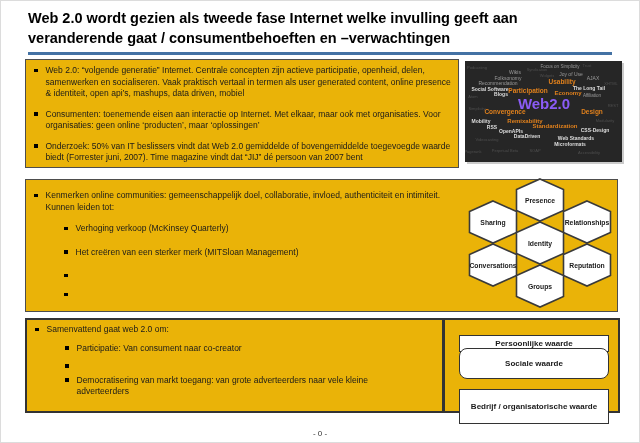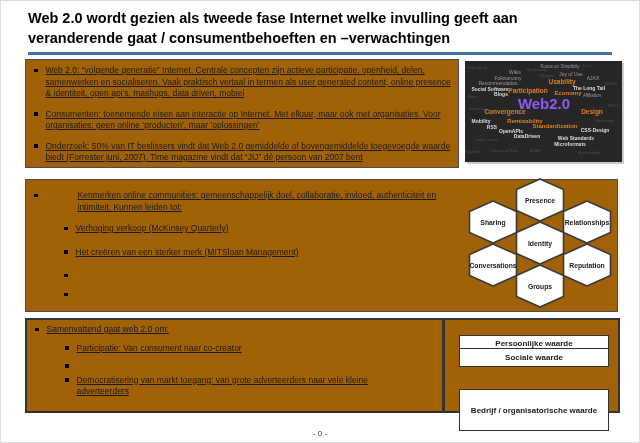--- a/index.html
+++ b/index.html
@@ -9,30 +9,30 @@
     font-family:"Liberation Sans", sans-serif;
   }
   .slide-frame { position:absolute; inset:0; border:1px solid #dcdcdc; pointer-events:none; }
 
   .title {
     position:absolute; left:28px; top:9px; width:590px;
     font-size:14.5px; font-weight:bold; line-height:19.5px; color:#000;
   }
   .title-rule { position:absolute; left:28px; top:52px; width:584px; height:3px; }
 
-  .box { position:absolute; background:#a16207; border:1px solid #4d4d4d; box-sizing:border-box;text-decoration:underline; }
+  .box { position:absolute; background:#eab308; border:1px solid #4d4d4d; box-sizing:border-box; }
   #intro-box   { left:25px; top:59px;  width:434px; height:109px; padding:5px 5px 0 8px; }
   #communities-box { left:25px; top:179px; width:593px; height:133px; padding:10px 5px 0 8px; }
   #summary-box { left:25px; top:318px; width:419px; height:95px; border-width:2px; border-color:#333; padding:4px 20px 0 8px; }
   #value-container { left:443px; top:318px; width:177px; height:95px; border-width:2px; border-color:#333; }
 
   .b-row { display:flex; align-items:flex-start; font-size:8.5px; line-height:11.5px; }
   .b-sq { width:3.5px; height:3.5px; background:#000; margin:3.5px 8px 0 0; flex:none; }
   #intro-box .b-row { margin-bottom:9px; }
-  #communities-box .lead { margin-bottom:10px; width:430px;gap:32px; }
+  #communities-box .lead { margin-bottom:10px; width:430px; }
   #communities-box .sub { margin-left:30px; margin-bottom:12px; }
   #summary-box .lead { margin-bottom:7px; }
   #summary-box .sub { margin-left:30px; margin-bottom:7px; line-height:11px; }
 
   
   #cloud {
     position:absolute; left:465px; top:61px; width:157px; height:101px;
     background:#262626; overflow:hidden; box-shadow:2px 2px 0 rgba(160,160,160,.55);
   }
   #cloud span { position:absolute; transform:translate(-50%,-50%); white-space:nowrap; line-height:1; }
@@ -40,22 +40,22 @@
   
   #honeycomb { position:absolute; left:464px; top:177px; }
 
   
   .value-box {
     position:absolute; left:14px; width:150px; box-sizing:border-box;
     border:1.5px solid #333; display:flex; align-items:center; justify-content:center;
     font-size:8px; font-weight:bold; text-align:center; background:#fff;margin-top:8px;
   }
   #vb-0 { top:7px;  height:17px; }
-  #vb-1 { top:20px; height:19px; }
-  #vb-2 { top:61px; height:42px; }
+  #vb-1 { top:20px; height:31px;border-radius:8px; }
+  #vb-2 { top:61px; height:35px; }
 
   .footer {
     position:absolute; left:0; bottom:5px; width:100%;
     text-align:center; font-size:8px; color:#333;
   }
 </style>
 </head>
 <body>
 
 <div class="slide-frame"></div>

